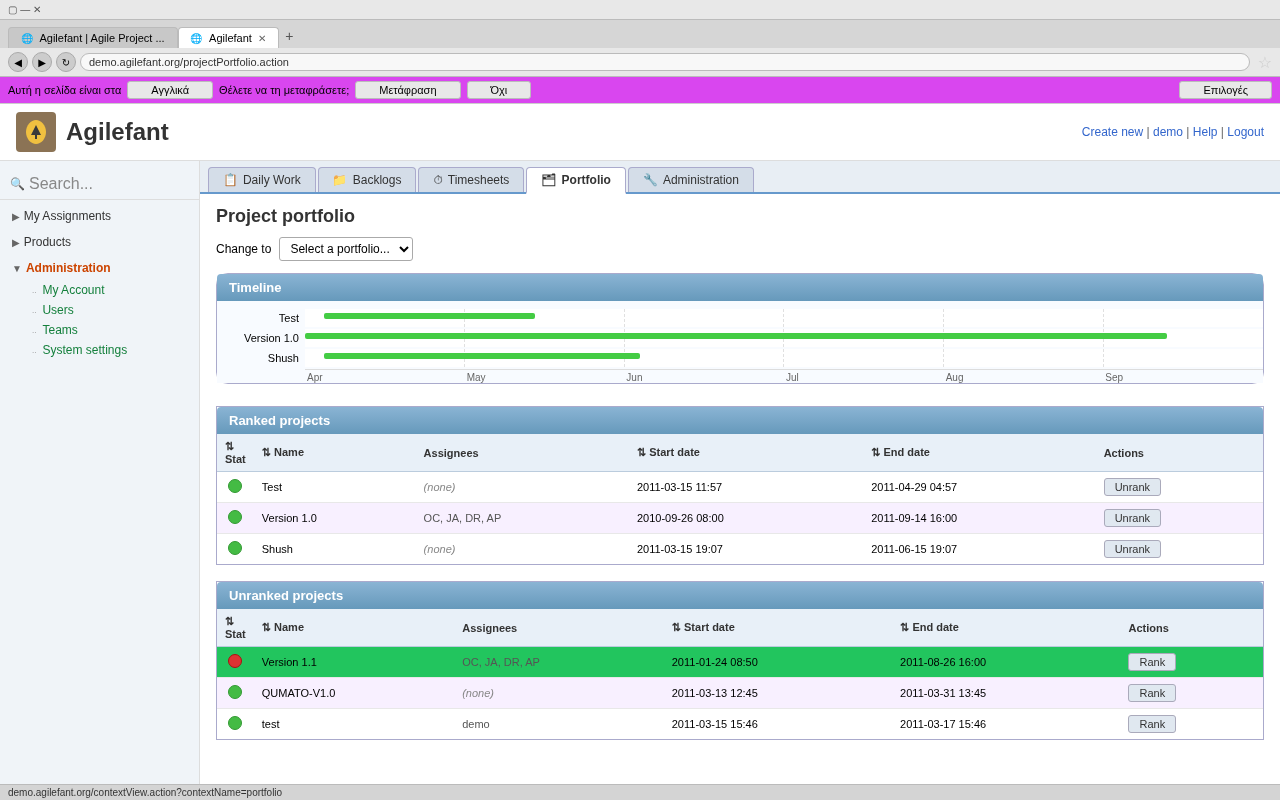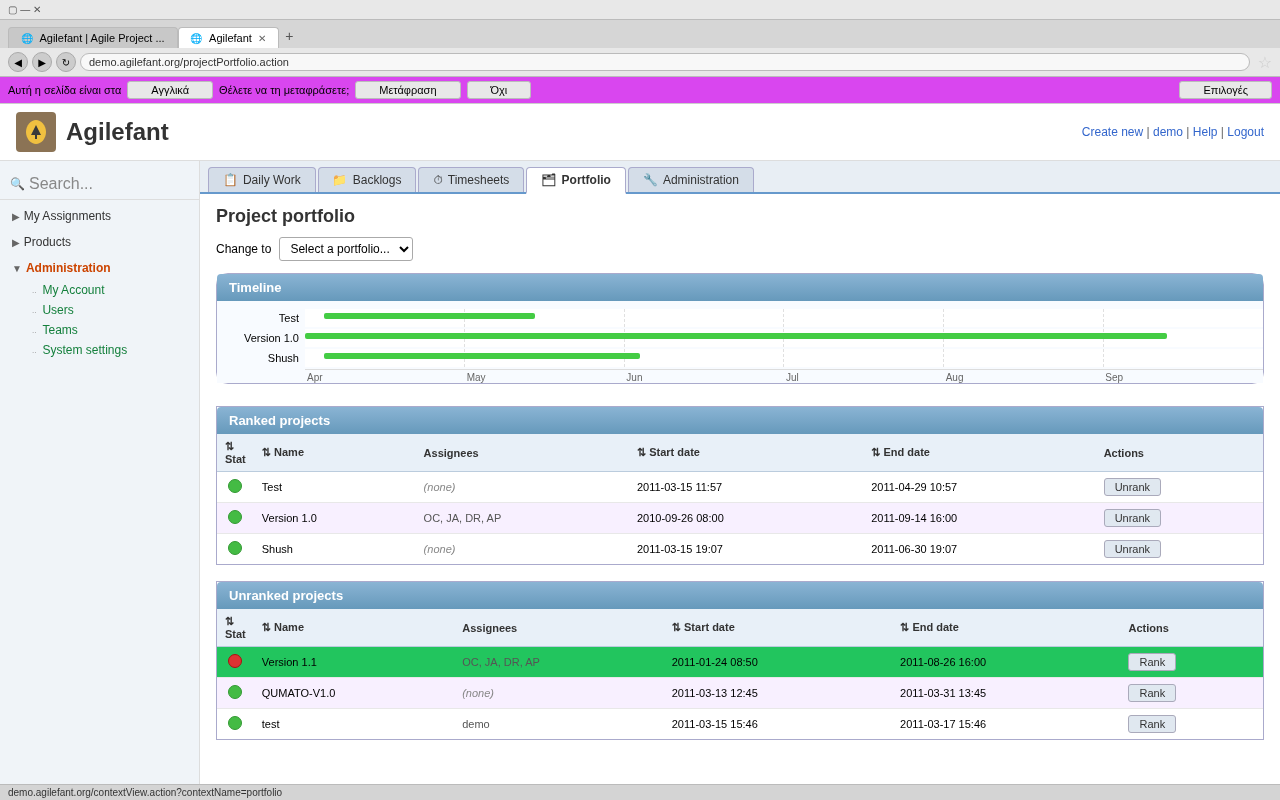--- a/index.html
+++ b/index.html
@@ -293,21 +293,21 @@
             </tr>
           </thead>
           <tbody id="ranked-tbody">
           <tr style="background: rgb(255, 255, 255);">
       <td style="text-align:center;">
         <span class="status-dot status-green"></span>
       </td>
       <td>Test</td>
       <td class="none-cell">(none)</td>
       <td>2011-03-15 11:57</td>
-      <td>2011-04-29 10:57</td>
+      <td>2011-04-29 04:57</td>
       <td>
         <button class="action-btn">Unrank</button>
       </td>
     </tr>
               <tr style="background: rgb(248, 240, 255);">
       <td style="text-align:center;">
         <span class="status-dot status-green"></span>
       </td>
       <td>Version 1.0</td>
       <td class="assignees-cell">OC, JA, DR, AP</td>
@@ -317,21 +317,21 @@
         <button class="action-btn">Unrank</button>
       </td>
     </tr>
               <tr style="background: rgb(255, 255, 255);">
       <td style="text-align:center;">
         <span class="status-dot status-green"></span>
       </td>
       <td>Shush</td>
       <td class="none-cell">(none)</td>
       <td>2011-03-15 19:07</td>
-      <td>2011-06-30 19:07</td>
+      <td>2011-06-15 19:07</td>
       <td>
         <button class="action-btn">Unrank</button>
       </td>
     </tr>
             </tbody>
         </table>
       </div>
 
       <div class="unranked-section">
         <div class="section-header">Unranked projects</div>

